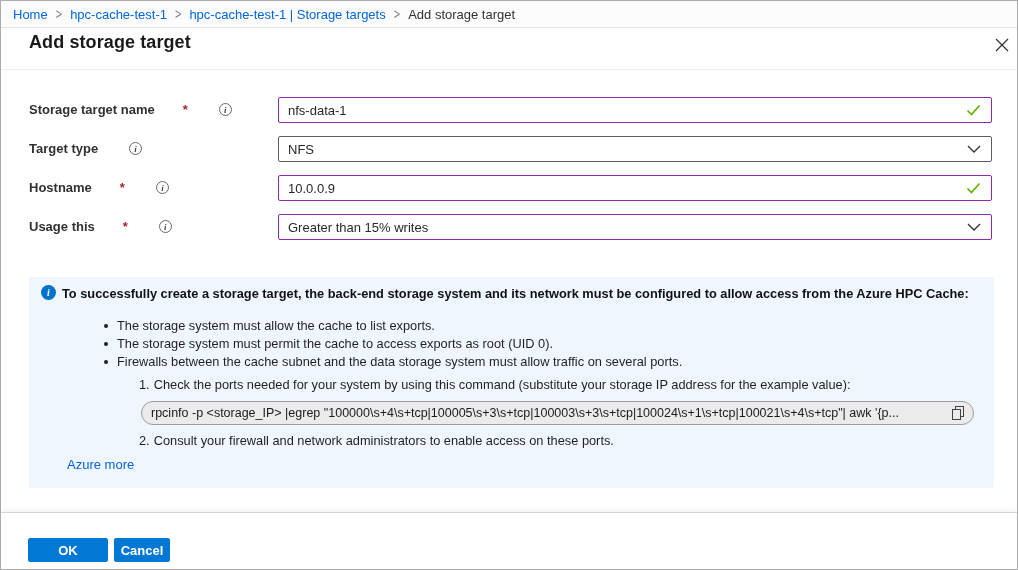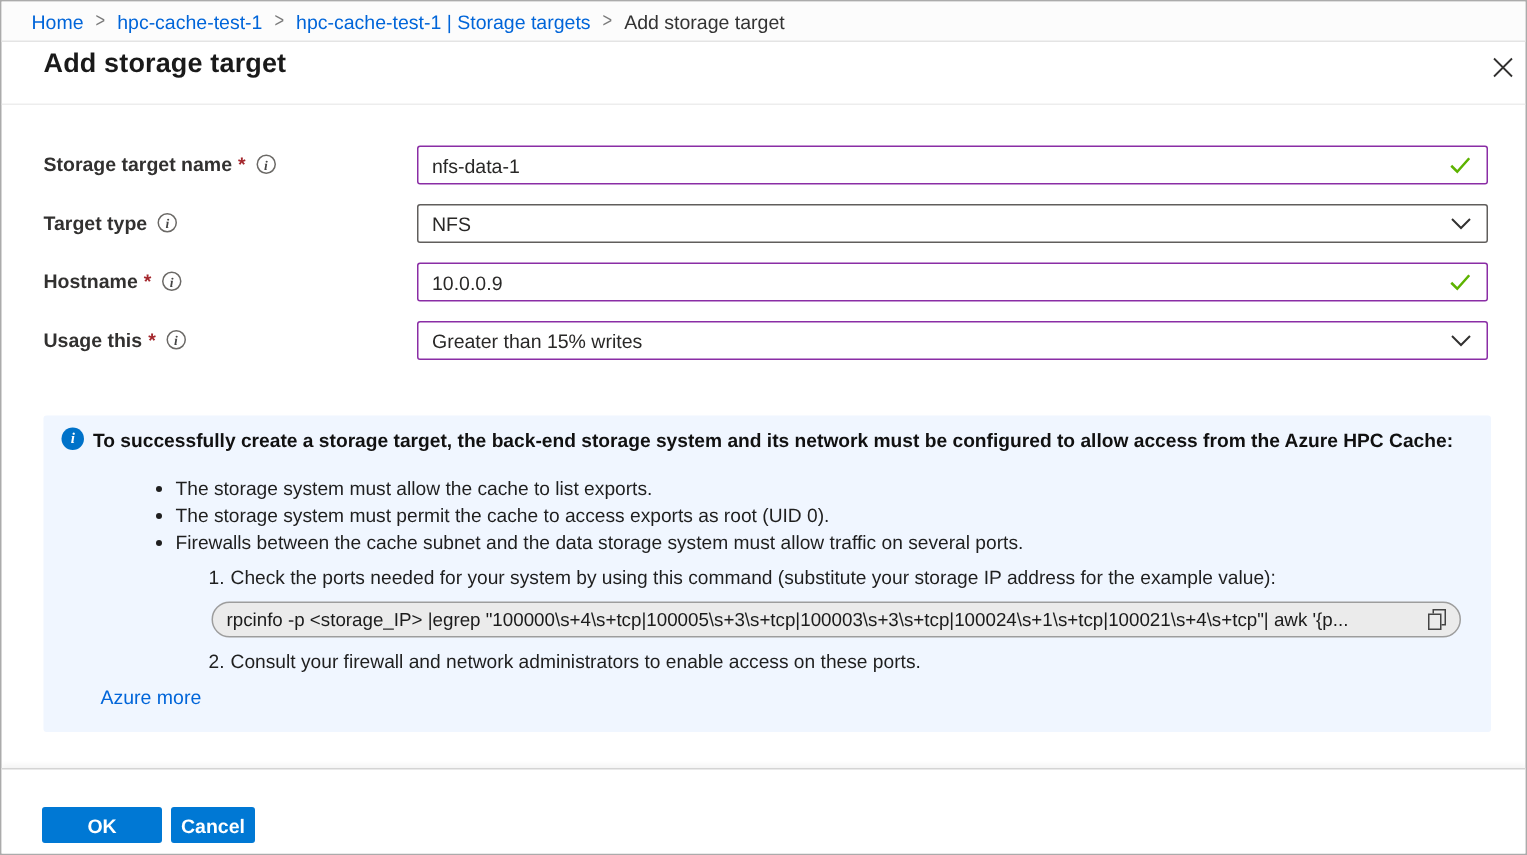--- a/index.html
+++ b/index.html
@@ -1,32 +1,32 @@
 <!DOCTYPE html>
 <html><head>
 <meta charset="utf-8">
 <style>
   * { margin:0; padding:0; box-sizing:border-box; }
   html,body { width:1018px; height:570px; background:#fff; font-family:"Liberation Sans", sans-serif; }
   .frame { position:relative; width:1018px; height:570px; background:#fff; border:1px solid #ababab; overflow:hidden; }
 
   
-  .crumb-bar { position:absolute; top:0; left:0; right:0; height:27px; background:#fcfcfc; border-bottom:1px solid #e4e4e4; display:flex; align-items:center; padding-left:20px; }
+  .crumb-bar { position:absolute; top:0; left:0; right:0; height:27px; background:#fcfcfc; border-bottom:1px solid #e4e4e4; display:flex; align-items:center; padding-left:12px; }
   .crumb { font-size:13px; color:#0065d9; cursor:pointer; }
   .crumb.current { color:#333; cursor:default; }
   .crumb-sep { font-size:11px; color:#7a7a7a; margin:0 8px; transform:scaleY(1.25); display:inline-block; }
 
   
   .dlg-title { position:absolute; left:28px; top:31px; font-size:18px; font-weight:700; color:#1a1a1a; letter-spacing:.1px; }
   .close-btn { position:absolute; left:992px; top:35px; width:18px; height:18px; cursor:pointer; }
   .title-divider { position:absolute; top:68px; left:0; right:0; height:1px; background:#ededed; }
 
   
   .form-row { position:absolute; left:0; width:100%; height:26px; }
-  .f-label { position:absolute; left:28px; top:5px; font-size:13px; font-weight:700; color:#323130; display:flex; align-items:center; }
+  .f-label { position:absolute; left:28px; top:5px; font-size:13px; font-weight:700; color:#323130; display:flex; align-items:center;gap:24px; }
   .req { color:#a4262c; margin-left:4px; font-weight:700; }
   .info-i { width:13px; height:13px; border:1px solid #6b6966; border-radius:50%; margin-left:7px; display:inline-flex; align-items:center; justify-content:center; font-size:9px; font-style:italic; font-family:"Liberation Serif", serif; color:#444; cursor:pointer; flex:none; }
   .fld { position:absolute; left:277px; width:714px; height:26px; background:#fff; border:1px solid #605e5c; border-radius:2px; display:flex; align-items:center; padding:0 32px 0 9px; font-size:13px; color:#292827; cursor:text; }
   .fld.dirty { border-color:#8a2da5; }
   .fld.select { cursor:pointer; }
   .fld .tail { position:absolute; right:10px; top:50%; transform:translateY(-50%); display:flex; }
 
   
   .info-panel { position:absolute; left:28px; top:276px; width:965px; height:211px; background:#f0f6ff; border-radius:2px; font-size:13px; color:#1f1f1f; }
   .info-badge { position:absolute; left:12px; top:8px; width:15px; height:15px; border-radius:50%; background:#0072c9; color:#fff; font-size:10px; font-weight:700; display:flex; align-items:center; justify-content:center; font-family:"Liberation Serif", serif; font-style:italic; }

